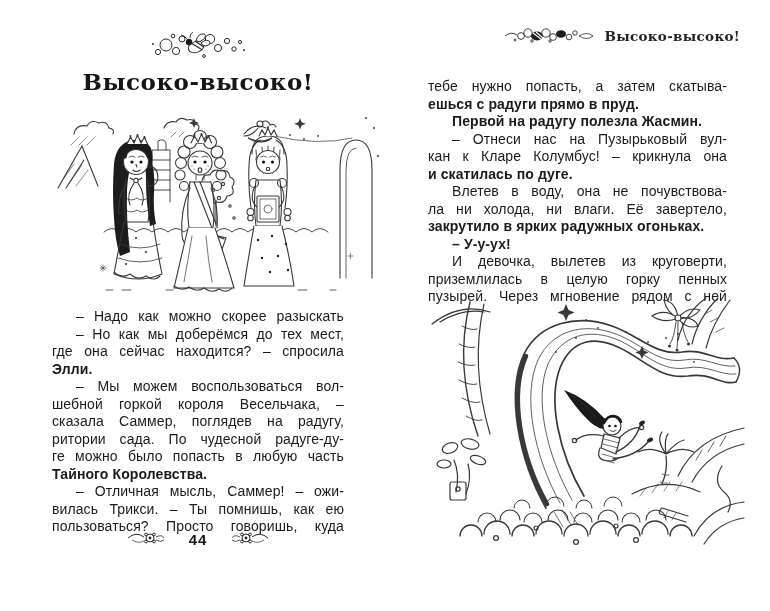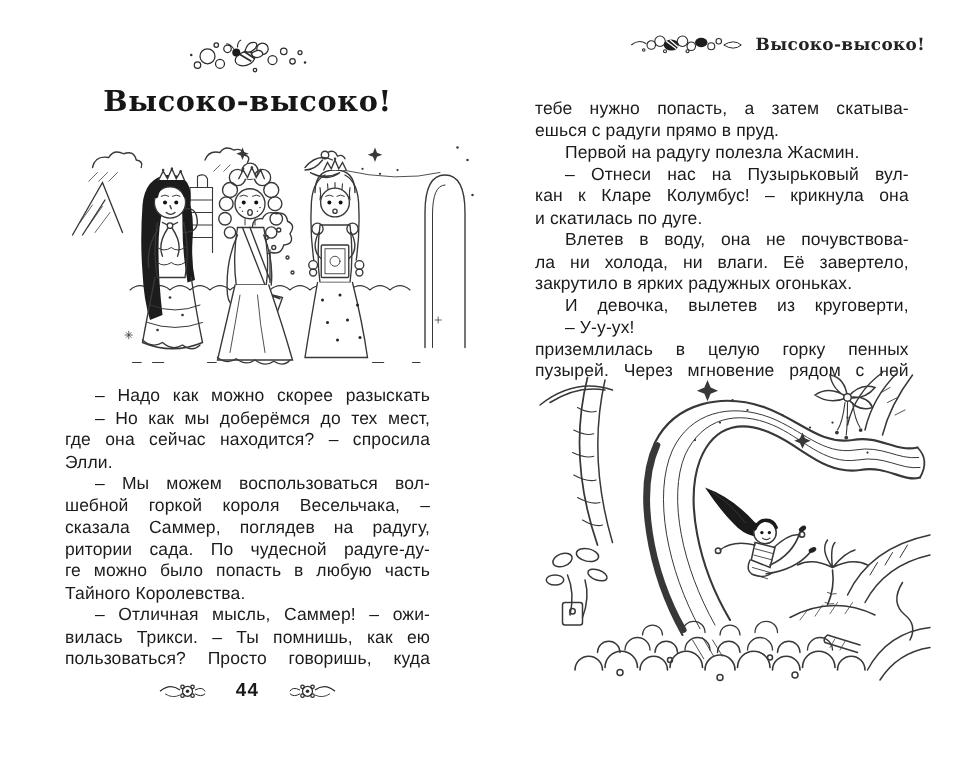--- a/index.html
+++ b/index.html
@@ -12,25 +12,25 @@
     letter-spacing:.5px;color:#161616;}
   .running-head{left:428px;top:27px;width:312px;display:flex;
     justify-content:flex-end;align-items:center;gap:9px;}
   .running-head .rh-text{font-family:"DejaVu Serif",serif;font-weight:700;
     font-size:13.5px;letter-spacing:.3px;color:#222;white-space:nowrap;}
   
   .body-text{font-size:14px;line-height:17.5px;letter-spacing:.1px;color:#1b1b1b;margin-top:17px;}
   .left-body{left:52px;top:291px;width:292px;}
   .right-body{left:428px;top:61px;width:299px;}
   .line{text-align:justify;text-align-last:justify;height:17.5px;overflow:hidden;}
-  .line.end{text-align-last:left;}
+  .line.end{text-align-last:left;font-weight:bold;}
   .line.indent{text-indent:24px;}
   
-  .footer{left:52px;top:544px;width:292px;display:flex;justify-content:center;
-    align-items:center;gap:23px;}
+  .footer{left:52px;top:531px;width:292px;display:flex;justify-content:center;
+    align-items:flex-start;gap:23px;}
   .page-num{font-size:15px;font-weight:700;letter-spacing:1px;color:#1a1a1a;}
   svg{display:block;}
 </style>
 </head>
 <body>
 
 <div class="abs" style="left:148px;top:30px;width:100px;height:30px;">
   <svg width="100" height="30" viewBox="0 0 100 30">
     <g fill="none" stroke="#2c2c2c" stroke-width="1">
       <circle cx="18" cy="15" r="6"></circle>
@@ -277,22 +277,22 @@
 <div class="abs body-text right-body">
     <div class="line">тебе нужно попасть, а затем скатыва-</div>
     <div class="line end">ешься с радуги прямо в пруд.</div>
     <div class="line indent end">Первой на радугу полезла Жасмин.</div>
     <div class="line indent">– Отнеси нас на Пузырьковый вул-</div>
     <div class="line">кан к Кларе Колумбус! – крикнула она</div>
     <div class="line end">и скатилась по дуге.</div>
     <div class="line indent">Влетев в воду, она не почувствова-</div>
     <div class="line">ла ни холода, ни влаги. Её завертело,</div>
     <div class="line end">закрутило в ярких радужных огоньках.</div>
+    <div class="line indent end">– У-у-ух!</div>
     <div class="line indent">И девочка, вылетев из круговерти,</div>
-    <div class="line indent end">– У-у-ух!</div>
     <div class="line">приземлилась в целую горку пенных</div>
     <div class="line">пузырей. Через мгновение рядом с ней</div>
   </div>
 
 <div class="abs" style="left:426px;top:296px;width:322px;height:264px;">
   <svg width="322" height="264" viewBox="0 0 322 264">
     <g fill="none" stroke="#383838" stroke-width="1.2" stroke-linecap="round">
 
       <path d="M120 212 C92 162 80 96 98 58 C114 26 152 18 186 30 C214 40 230 60 256 56 C278 52 290 66 308 62" stroke-width="1.7"></path>
       <path d="M158 200 C132 156 122 104 134 72 C146 42 170 40 194 52 C216 62 234 84 262 80 C284 76 296 90 310 86" stroke-width="1.7"></path>

